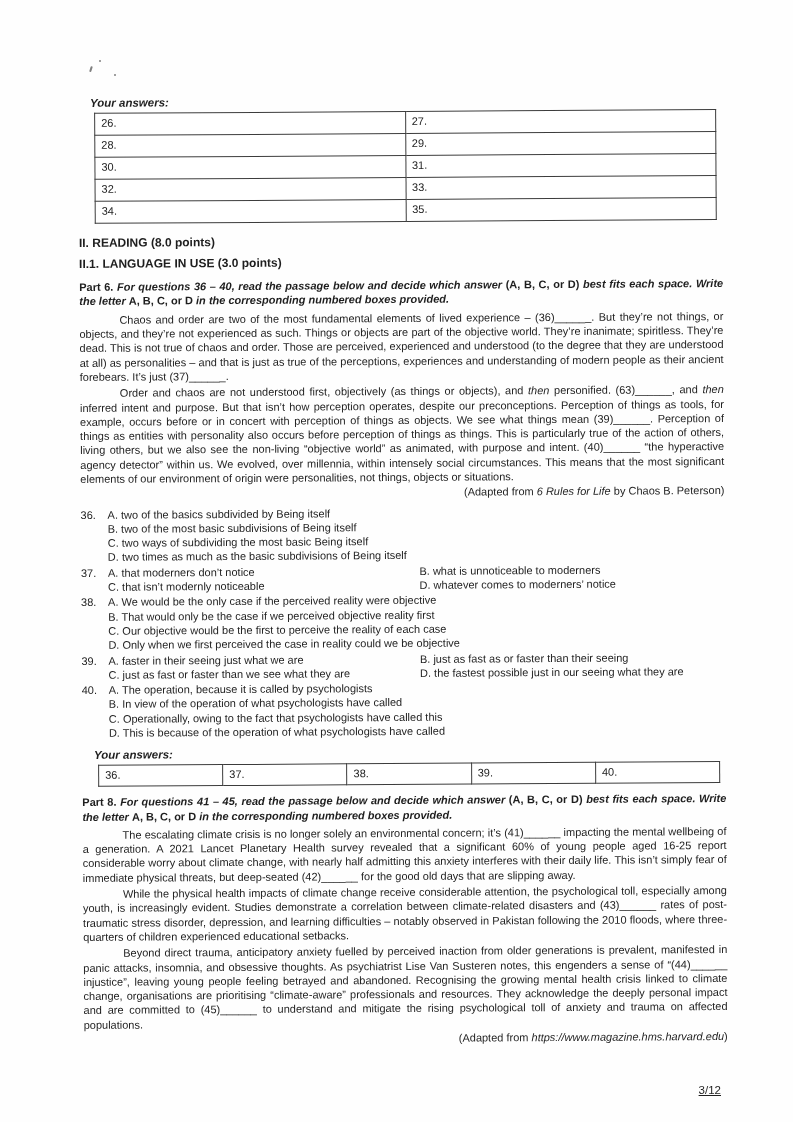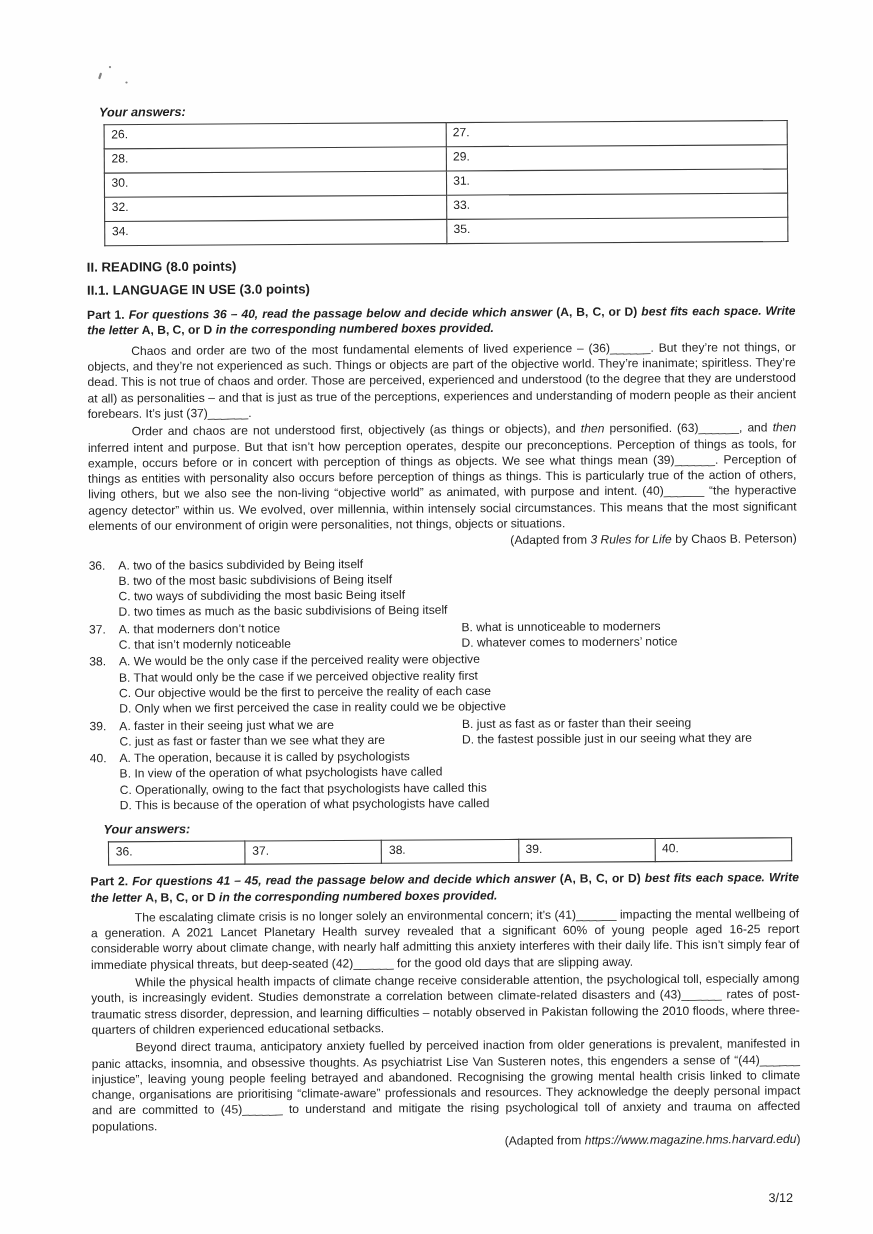--- a/index.html
+++ b/index.html
@@ -36,21 +36,21 @@
 
   .qblock { margin-top:6px; }
   .question { display:flex; margin-top:1px; }
   .qnum { width:27px; flex:none; }
   .opts { flex:1; }
   .opts .opt { margin:0; }
   .opts.grid { display:grid; grid-template-columns:1fr 1fr; column-gap:6px; }
 
   .part2-wrap { margin-top:4px; }
 
-  .page-num { position:absolute; right:72px; bottom:26px; font-size:11.5px; color:#1e1e1e; }
+  .page-num { position:absolute; right:72px; bottom:26px; font-size:11.5px; color:#1e1e1e;text-decoration:underline; }
 
   
   .scan-artifacts span { position:absolute; background:#555; opacity:.75; }
   .art-d1 { left:99px;  top:60px; width:2px; height:2px; border-radius:50%; }
   .art-d2 { left:114px; top:74px; width:2px; height:2px; border-radius:50%; }
   .art-tick { left:90px; top:66px; width:1.5px; height:6px; transform:rotate(18deg); border-radius:1px; }
 </style>
 </head>
 <body>
 
@@ -87,41 +87,41 @@
           <td>34.</td>
           <td>35.</td>
         </tr>
       </tbody>
     </table>
 
     <h2 class="sec-heading">II. READING (8.0 points)</h2>
     <h3 class="sec-subheading">II.1. LANGUAGE IN USE (3.0 points)</h3>
 
     <p class="part-intro">
-      <span class="b">Part 1.</span>
+      <span class="b">Part 6.</span>
       <span class="bi">For questions 36 – 40, read the passage below and decide which answer</span>
       <span class="b">(A, B, C, or D)</span>
       <span class="bi">best fits each space. Write the letter</span>
       <span class="b">A, B, C, or D</span>
       <span class="bi">in the corresponding numbered boxes provided.</span>
     </p>
 
     <p class="passage first">Chaos and order are two of the most fundamental elements of lived experience – (36)______. But they’re not things, or objects, and they’re not experienced as such. Things or objects are part of the objective world. They’re inanimate; spiritless. They’re dead. This is not true of chaos and order. Those are perceived, experienced and understood (to the degree that they are understood at all) as personalities – and that is just as true of the perceptions, experiences and understanding of modern people as their ancient forebears. It’s just (37)______.</p>
 
     <p class="passage">
       <span>Order and chaos are not understood first, objectively (as things or objects), and</span>
       <span class="i">then</span>
       <span>personified. (63)______, and</span>
       <span class="i">then</span>
       <span>inferred intent and purpose. But that isn’t how perception operates, despite our preconceptions. Perception of things as tools, for example, occurs before or in concert with perception of things as objects. We see what things mean (39)______. Perception of things as entities with personality also occurs before perception of things as things. This is particularly true of the action of others, living others, but we also see the non-living “objective world” as animated, with purpose and intent. (40)______ “the hyperactive agency detector” within us. We evolved, over millennia, within intensely social circumstances. This means that the most significant elements of our environment of origin were personalities, not things, objects or situations.</span>
     </p>
 
     <p class="source">
       <span>(Adapted from</span>
-      <span class="i">3 Rules for Life</span>
+      <span class="i">6 Rules for Life</span>
       <span>by Chaos B. Peterson)</span>
     </p>
 
     <div class="qblock">
 
       <div class="question">
         <div class="qnum">36.</div>
         <div class="opts">
           <div class="opt">A. two of the basics subdivided by Being itself</div>
           <div class="opt">B. two of the most basic subdivisions of Being itself</div>
@@ -180,21 +180,21 @@
           <td>37.</td>
           <td>38.</td>
           <td>39.</td>
           <td>40.</td>
         </tr>
       </tbody>
     </table>
 
     <div class="part2-wrap">
       <p class="part-intro">
-        <span class="b">Part 2.</span>
+        <span class="b">Part 8.</span>
         <span class="bi">For questions 41 – 45, read the passage below and decide which answer</span>
         <span class="b">(A, B, C, or D)</span>
         <span class="bi">best fits each space. Write the letter</span>
         <span class="b">A, B, C, or D</span>
         <span class="bi">in the corresponding numbered boxes provided.</span>
       </p>
 
       <p class="passage first">The escalating climate crisis is no longer solely an environmental concern; it’s (41)______ impacting the mental wellbeing of a generation. A 2021 Lancet Planetary Health survey revealed that a significant 60% of young people aged 16-25 report considerable worry about climate change, with nearly half admitting this anxiety interferes with their daily life. This isn’t simply fear of immediate physical threats, but deep-seated (42)______ for the good old days that are slipping away.</p>
       <p class="passage">While the physical health impacts of climate change receive considerable attention, the psychological toll, especially among youth, is increasingly evident. Studies demonstrate a correlation between climate-related disasters and (43)______ rates of post-traumatic stress disorder, depression, and learning difficulties – notably observed in Pakistan following the 2010 floods, where three-quarters of children experienced educational setbacks.</p>
       <p class="passage">Beyond direct trauma, anticipatory anxiety fuelled by perceived inaction from older generations is prevalent, manifested in panic attacks, insomnia, and obsessive thoughts. As psychiatrist Lise Van Susteren notes, this engenders a sense of “(44)______ injustice”, leaving young people feeling betrayed and abandoned. Recognising the growing mental health crisis linked to climate change, organisations are prioritising “climate-aware” professionals and resources. They acknowledge the deeply personal impact and are committed to (45)______ to understand and mitigate the rising psychological toll of anxiety and trauma on affected populations.</p>

